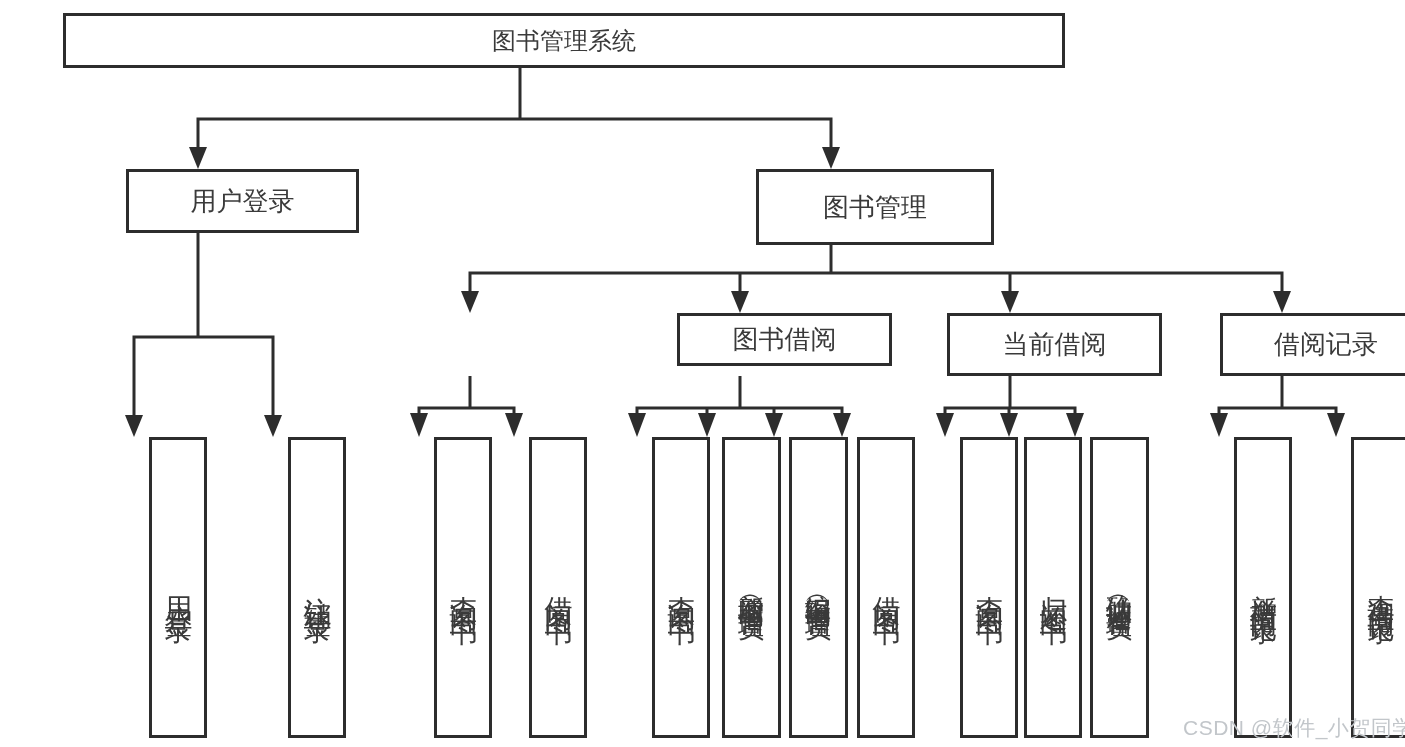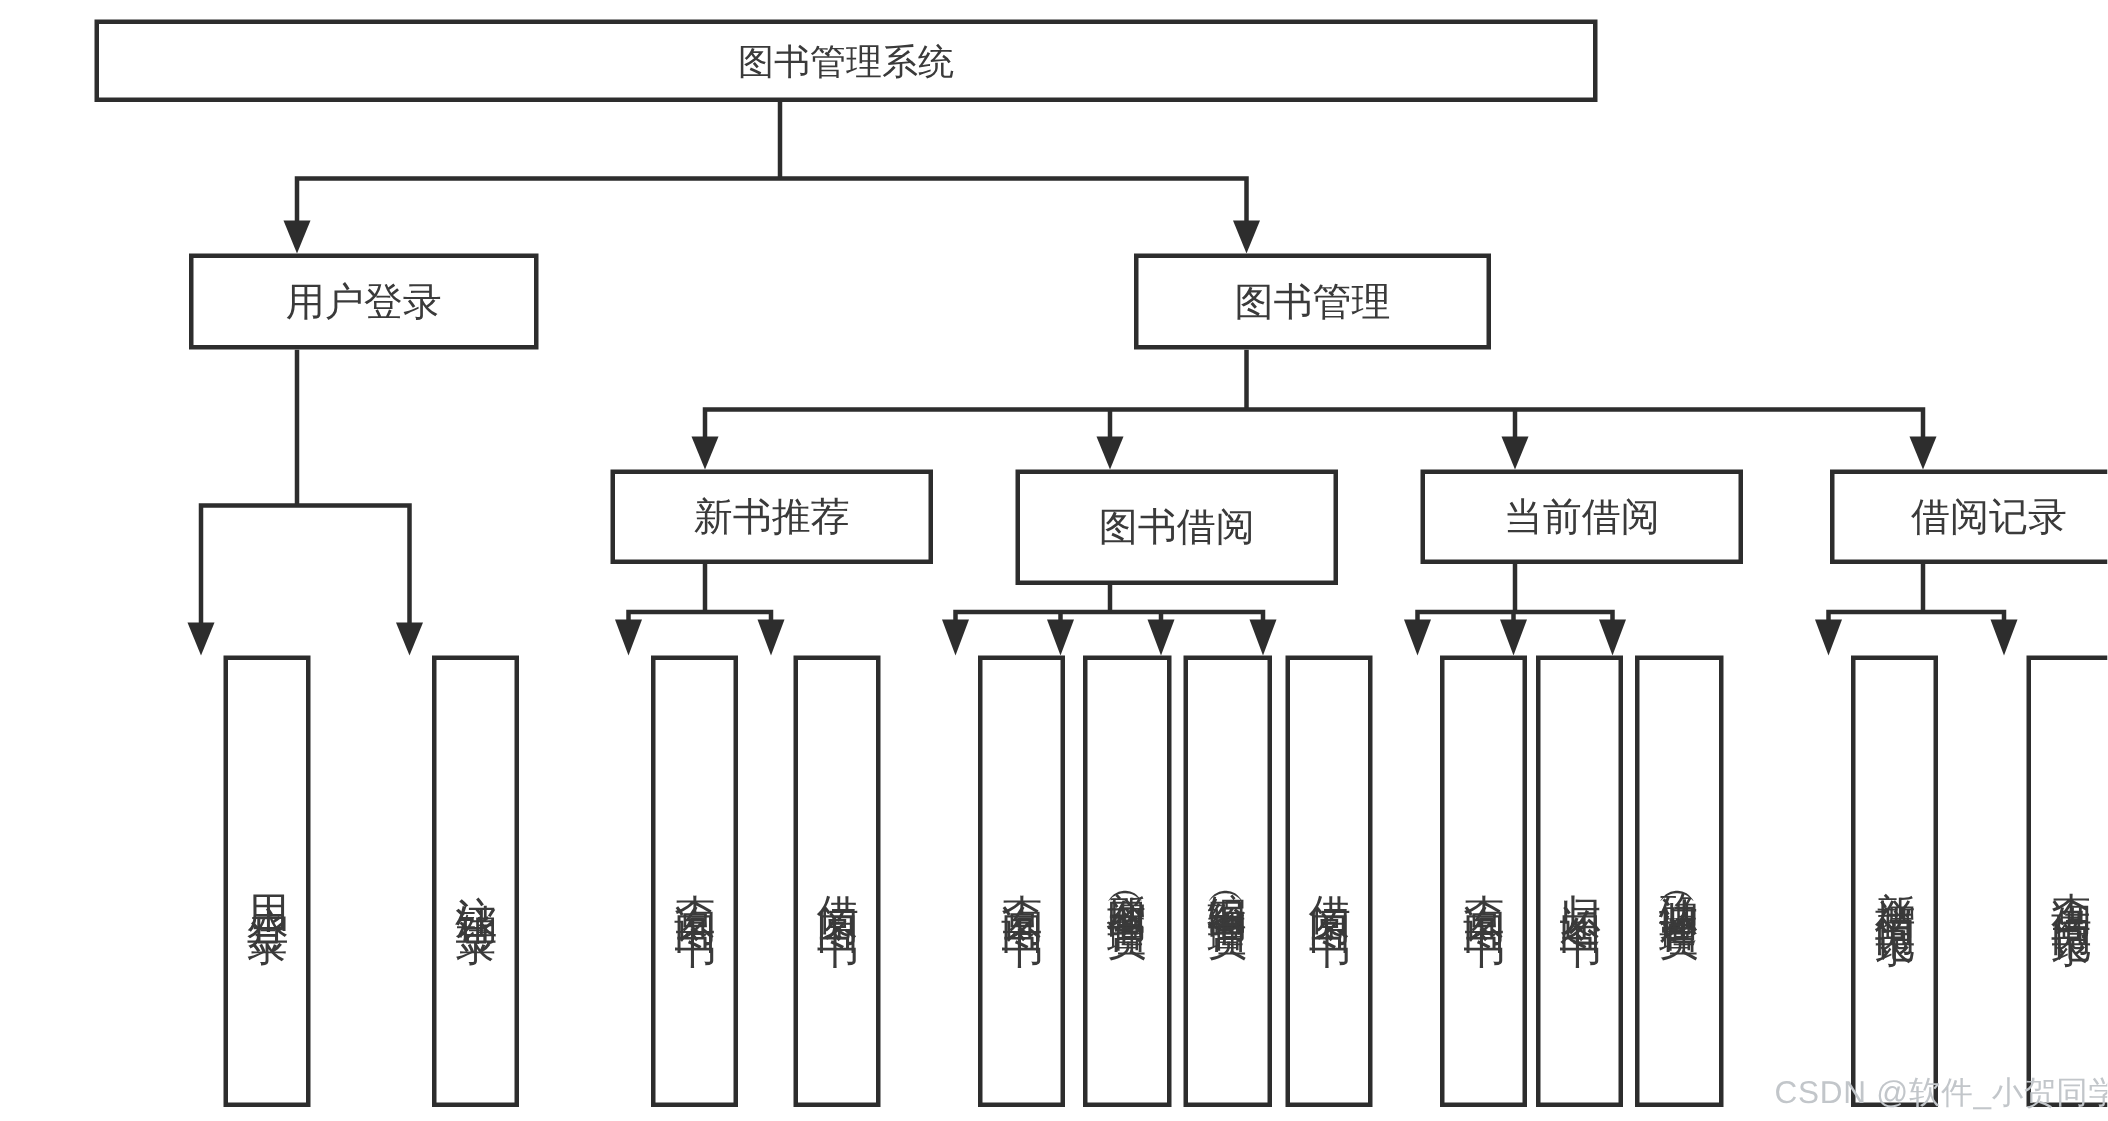--- a/index.html
+++ b/index.html
@@ -120,24 +120,23 @@
       <path d="M1282,376 V408"></path>
       <path d="M1219,414 V408 H1336 V414"></path>
       <polygon points="1210,413 1228,413 1219,437"></polygon>
       <polygon points="1327,413 1345,413 1336,437"></polygon>
     </g>
   </svg>
 
   <div class="box root-box" style="left:19px; top:13px; width:1002px; height:55px;">图书管理系统</div>
 
   <div class="box h-box" style="left:82px; top:169px; width:233px; height:64px;">用户登录</div>
-  <div class="box h-box" style="left:712px; top:169px; width:238px; height:64px;text-align:center;">图书管理</div>
+  <div class="box h-box" style="left:712px; top:169px; width:238px; height:76px;text-align:center;">图书管理</div>
 
-  <div class="box h-box" style="left:363px; top:313px; width:215px; height:63px;">新书推荐</div>
-  <div class="box h-box" style="left:633px; top:313px; width:215px; height:77px;">图书借阅</div>
+  <div class="box h-box" style="left:633px; top:313px; width:215px; height:53px;">图书借阅</div>
   <div class="box h-box" style="left:1176px; top:313px; width:212px; height:63px;">借阅记录</div>
   <div class="box h-box" style="left:903px; top:313px; width:215px; height:63px;">当前借阅</div>
 
   <div class="box v-box v4" style="left:105px; top:437px; width:58px; height:301px;">
     <span>用户登录</span>
   </div>
   <div class="box v-box v4" style="left:244px; top:437px; width:58px; height:301px;">
     <span>注销登录</span>
   </div>
 

